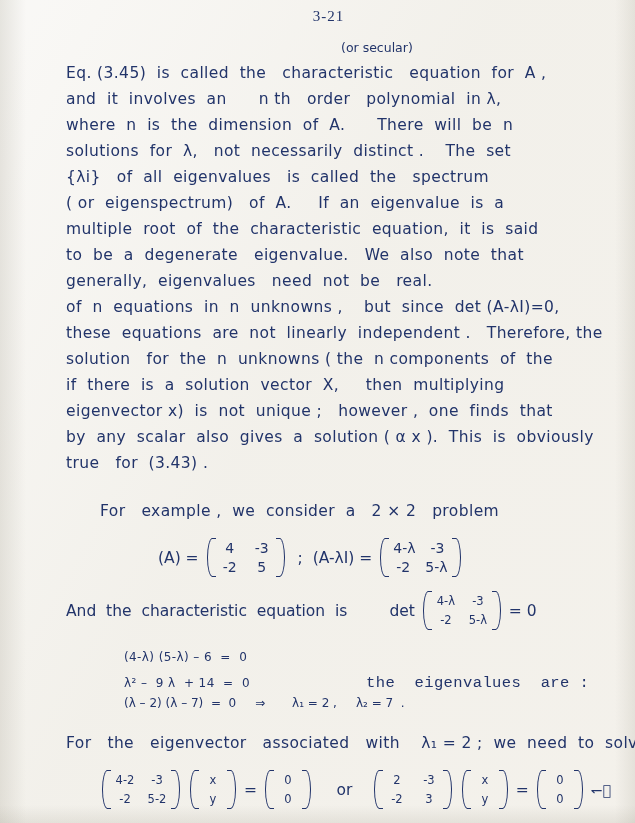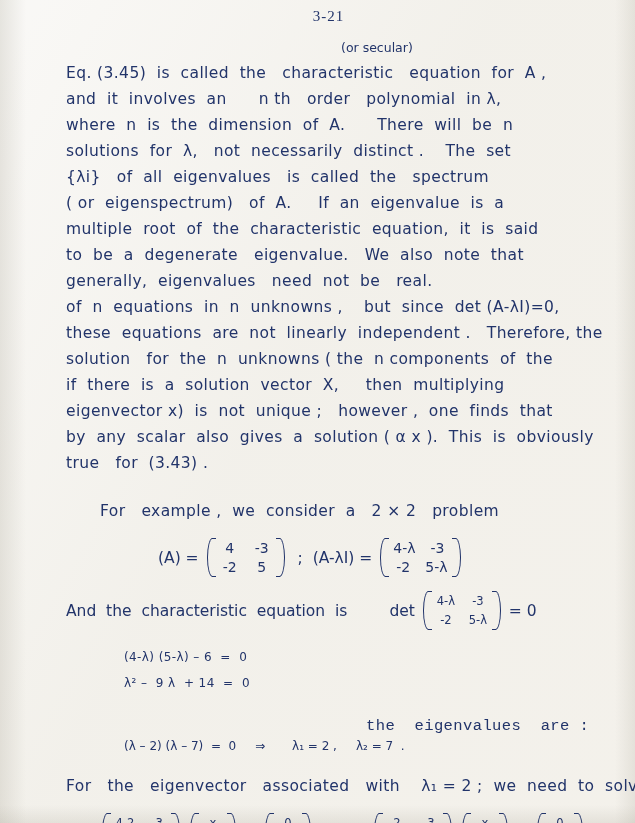--- a/index.html
+++ b/index.html
@@ -232,21 +232,21 @@
           </span>
         </span>
       </span>
       <span>= 0</span>
     </div>
 
     <div class="space-gap"></div>
 
     <div class="line indent2 small">(4-λ) (5-λ) – 6  =  0</div>
     <div class="line indent2 small">λ² –  9 λ  + 14  =  0</div>
-    <div class="eqrow" style="padding-left:58px;margin-top:43px;">
+    <div class="eqrow" style="padding-left:58px;">
       <span class="small">(λ – 2) (λ – 7)  =  0     ⇒       λ₁ = 2 ,     λ₂ = 7  .</span>
     </div>
     <div class="line" style="margin-top:-40px; padding-left:300px;font-family:Liberation Mono, monospace;">the  eigenvalues  are :</div>
 
     <div class="space-gap-lg" style="height:34px;"></div>
 
     <div class="line">For   the   eigenvector   associated   with    λ₁ = 2 ;  we  need  to  solve</div>
 
     <div class="space-gap"></div>
 

